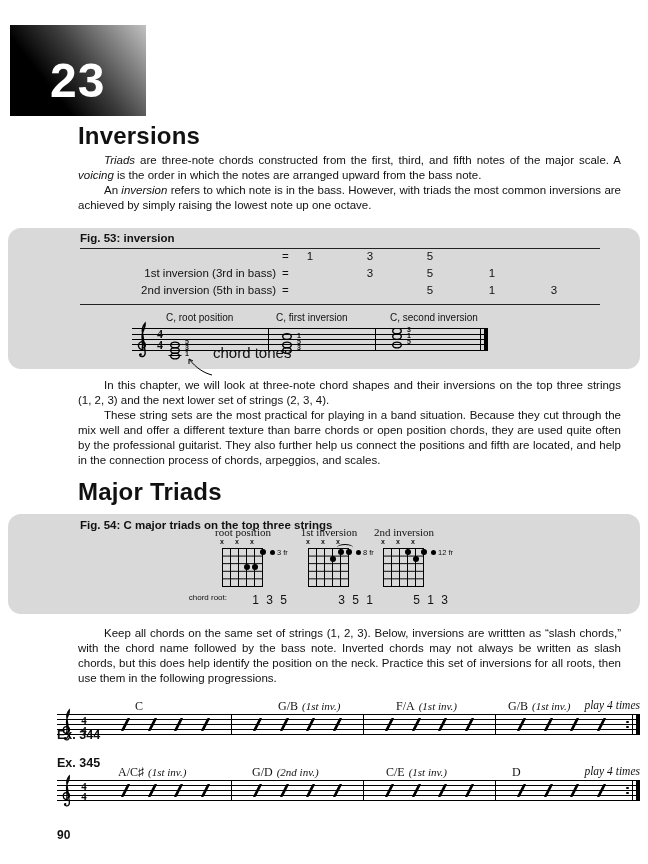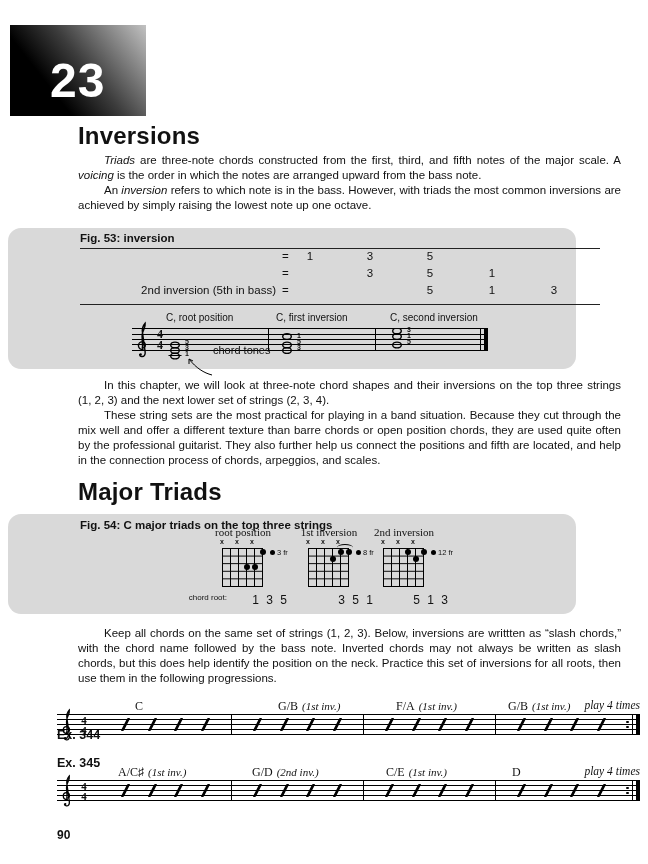--- a/index.html
+++ b/index.html
@@ -11,21 +11,21 @@
   .chapbox{left:10px;top:25px;width:136px;height:91px;
            background:linear-gradient(52deg,#000 0%,#000 30%,#3c3c3c 55%,#c2c2c2 100%);}
   .chapnum{left:40px;top:28px;font-size:48px;font-weight:bold;color:#fff;letter-spacing:1px;}
   .chaptitle{left:131px;top:36px;font-size:31px;font-weight:bold;letter-spacing:-0.5px;}
 
   .h1{font-size:24px;font-weight:bold;letter-spacing:0.2px;}
   .bodytext{width:543px;font-size:11.5px;line-height:15px;text-align:justify;}
   .bodytext p{margin:0;text-indent:26px;}
 
   
-  .figbox{left:8px;width:568px;background:#d9d9d9;border-radius:13px;}
+  .figbox{left:8px;width:632px;background:#d9d9d9;border-radius:13px;}
   .figlabel{font-size:11.5px;font-weight:bold;}
   .rule{left:72px;width:520px;height:1px;background:#222;}
 
   
   .invrow{left:10px;width:612px;height:17px;font-size:11.5px;}
   .invrow .lab{position:absolute;left:0;width:258px;text-align:right;}
   .invrow .eq{position:absolute;left:264px;}
   .invrow .c{position:absolute;width:20px;text-align:center;}
   .invrow .c1{left:282px;}.invrow .c2{left:342px;}.invrow .c3{left:402px;}
   .invrow .c4{left:464px;}.invrow .c5{left:526px;}
@@ -41,21 +41,21 @@
   .timesig{position:absolute;font-family:"Liberation Serif",serif;font-weight:bold;
            font-size:12px;line-height:11px;text-align:center;width:12px;}
   .timesig div{height:11px;}
   .timesig.small{font-size:11px;line-height:10px;}
   .timesig.small div{height:10px;}
 
   .wchord{position:absolute;}
   .nums{position:absolute;font-size:7px;line-height:6.2px;font-weight:bold;}
   .nums div{height:6.2px;}
 
-  .annot{font-size:11px;}
+  .annot{font-size:15px;}
 
   
   .diag{position:absolute;width:92px;height:84px;}
   .diag .dtitle{position:absolute;left:0;top:0;width:92px;text-align:center;
                 font-family:"Liberation Serif",serif;font-size:11px;}
   .diag .muted{position:absolute;left:23px;top:12px;font-size:7px;font-weight:bold;letter-spacing:4.6px;}
   .grid{position:absolute;left:25px;top:22px;width:41px;height:39px;
         background-image:linear-gradient(to right,#000 1px,transparent 1px),
                          linear-gradient(to bottom,#000 1px,transparent 1px);
         background-size:8px 100%,100% 7.6px;
@@ -101,20 +101,21 @@
 
     <div class="abs invrow" style="top:22px;">
       <span class="eq">=</span>
       <span class="c c1">1</span>
       <span class="c c2">3</span>
       <span class="c c3">5</span>
       <span class="c c4"></span>
       <span class="c c5"></span>
     </div>
     <div class="abs invrow" style="top:39px;">
+      <span class="lab">1st inversion (3rd in bass)</span>
       <span class="eq">=</span>
       <span class="c c1"></span>
       <span class="c c2">3</span>
       <span class="c c3">5</span>
       <span class="c c4">1</span>
       <span class="c c5"></span>
     </div>
     <div class="abs invrow" style="top:56px;">
       <span class="lab">2nd inversion (5th in bass)</span>
       <span class="eq">=</span>

